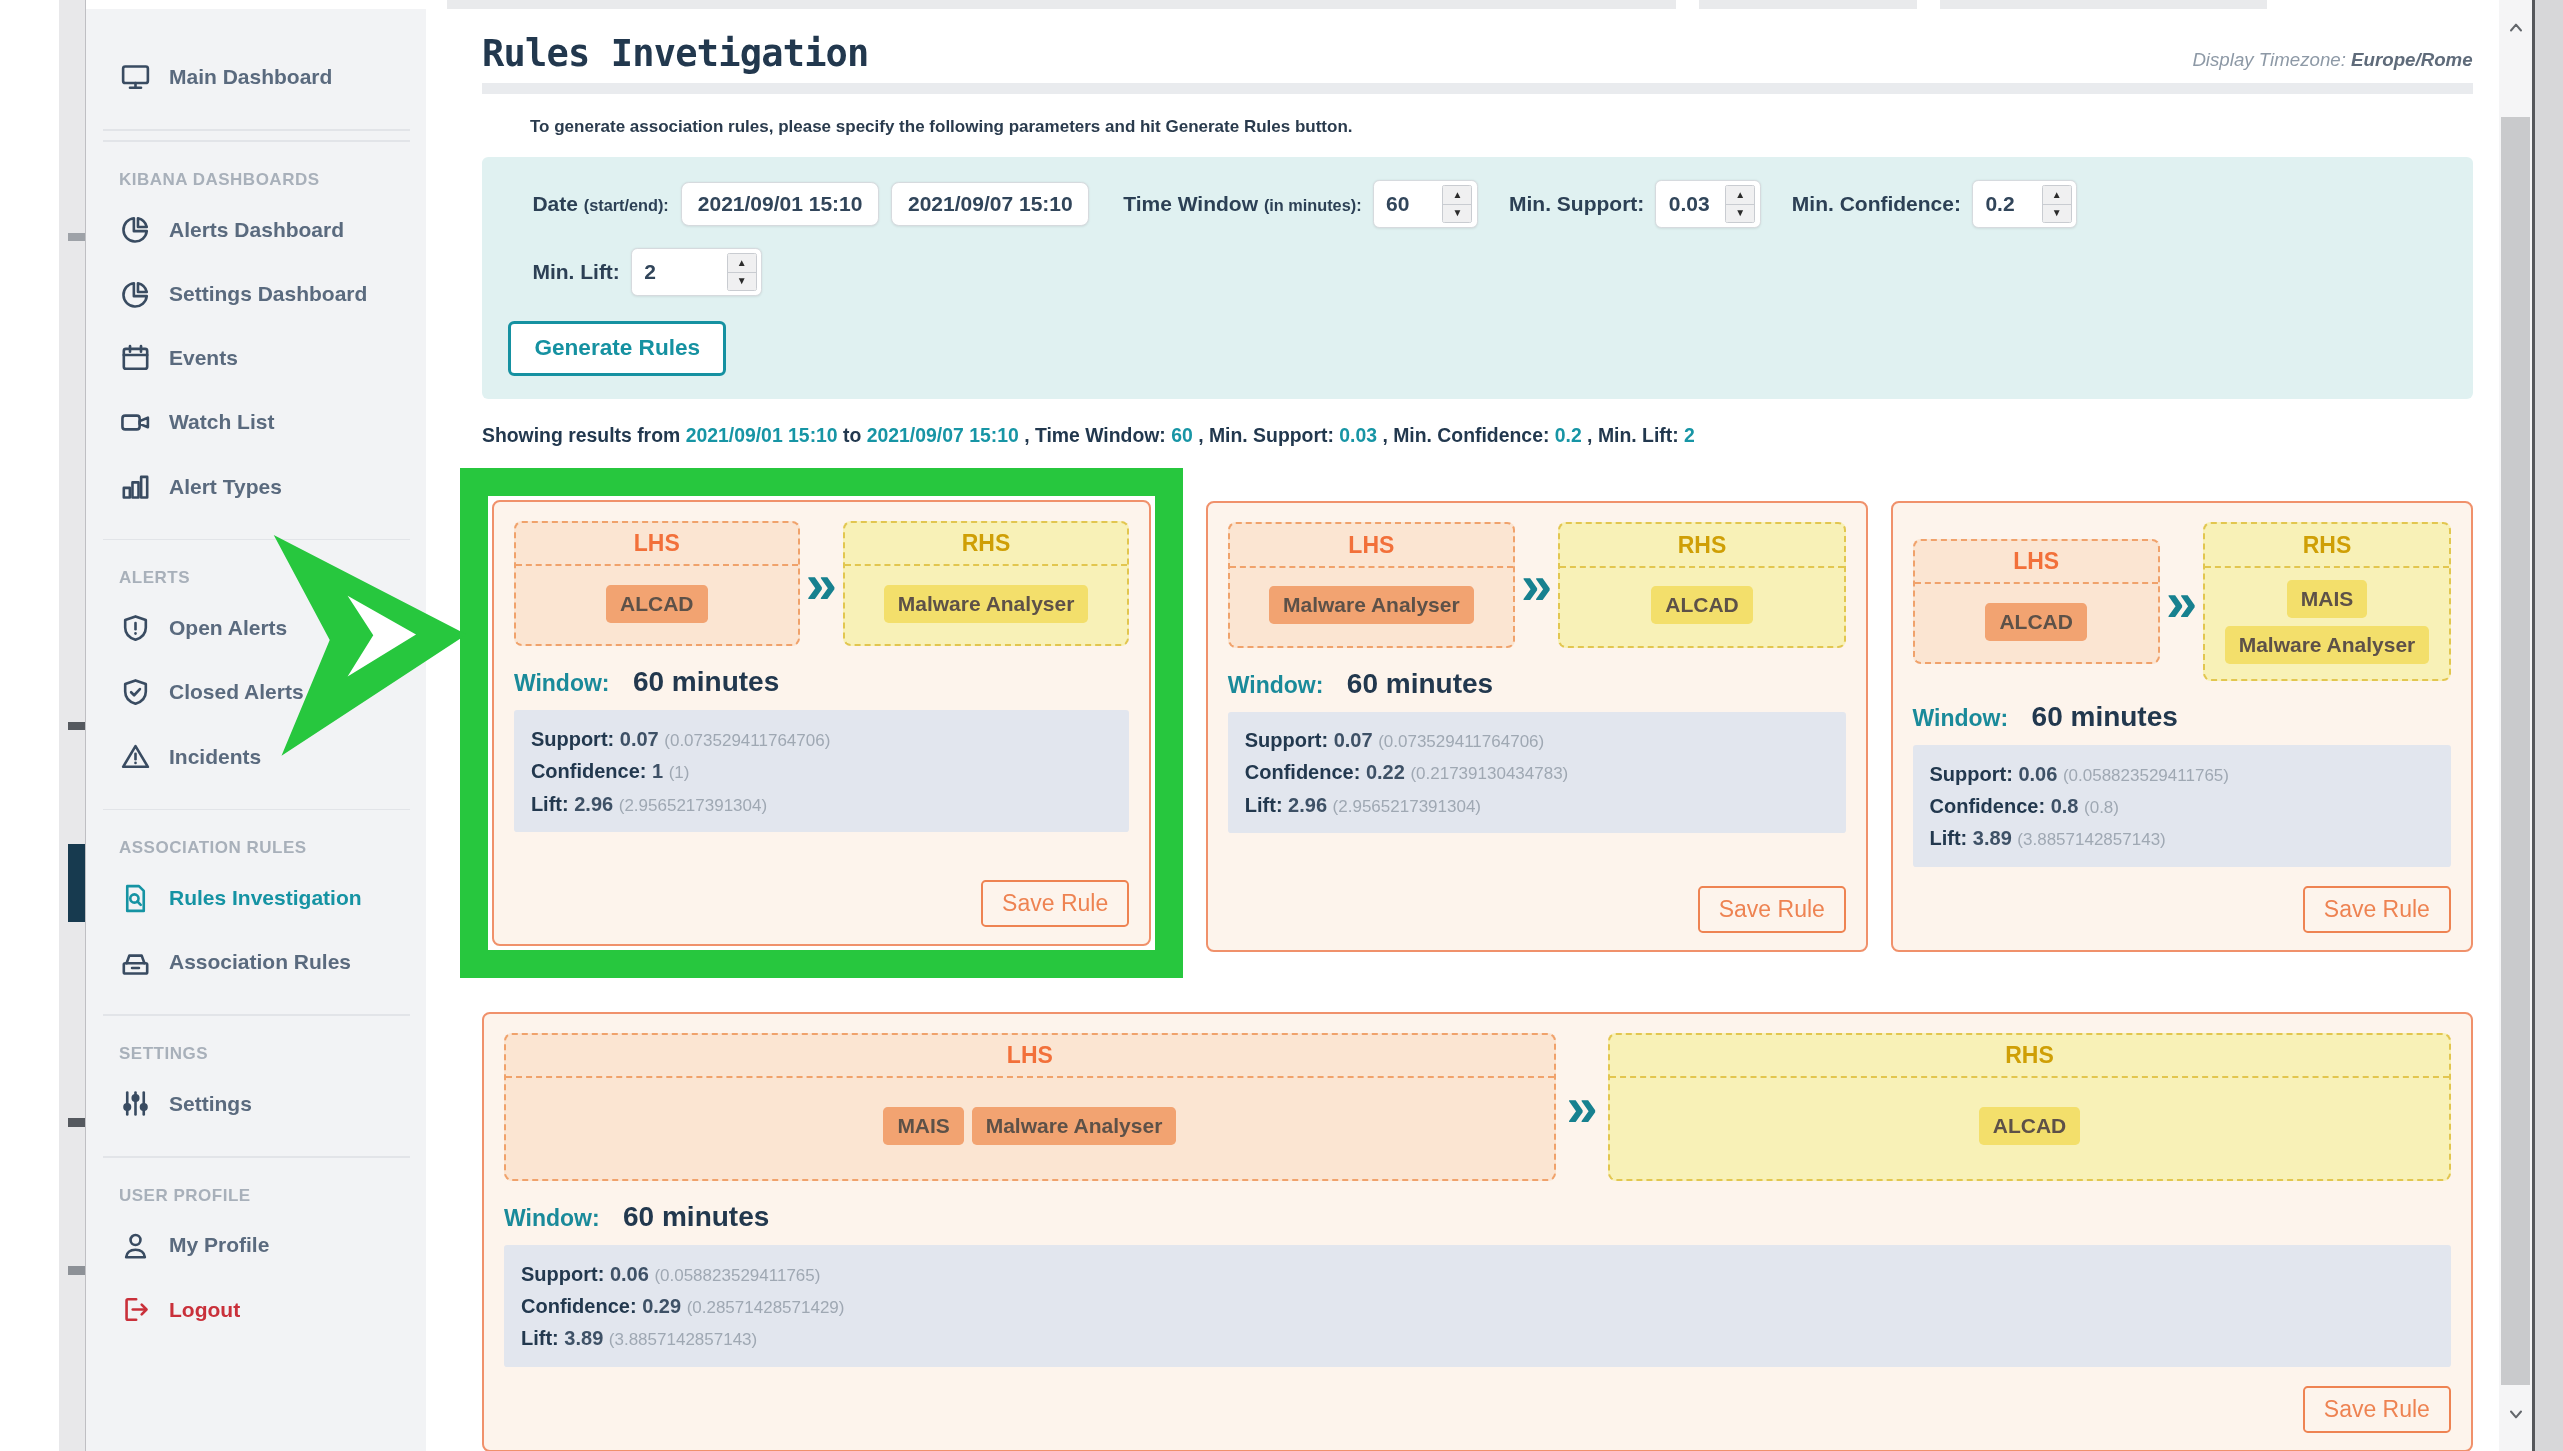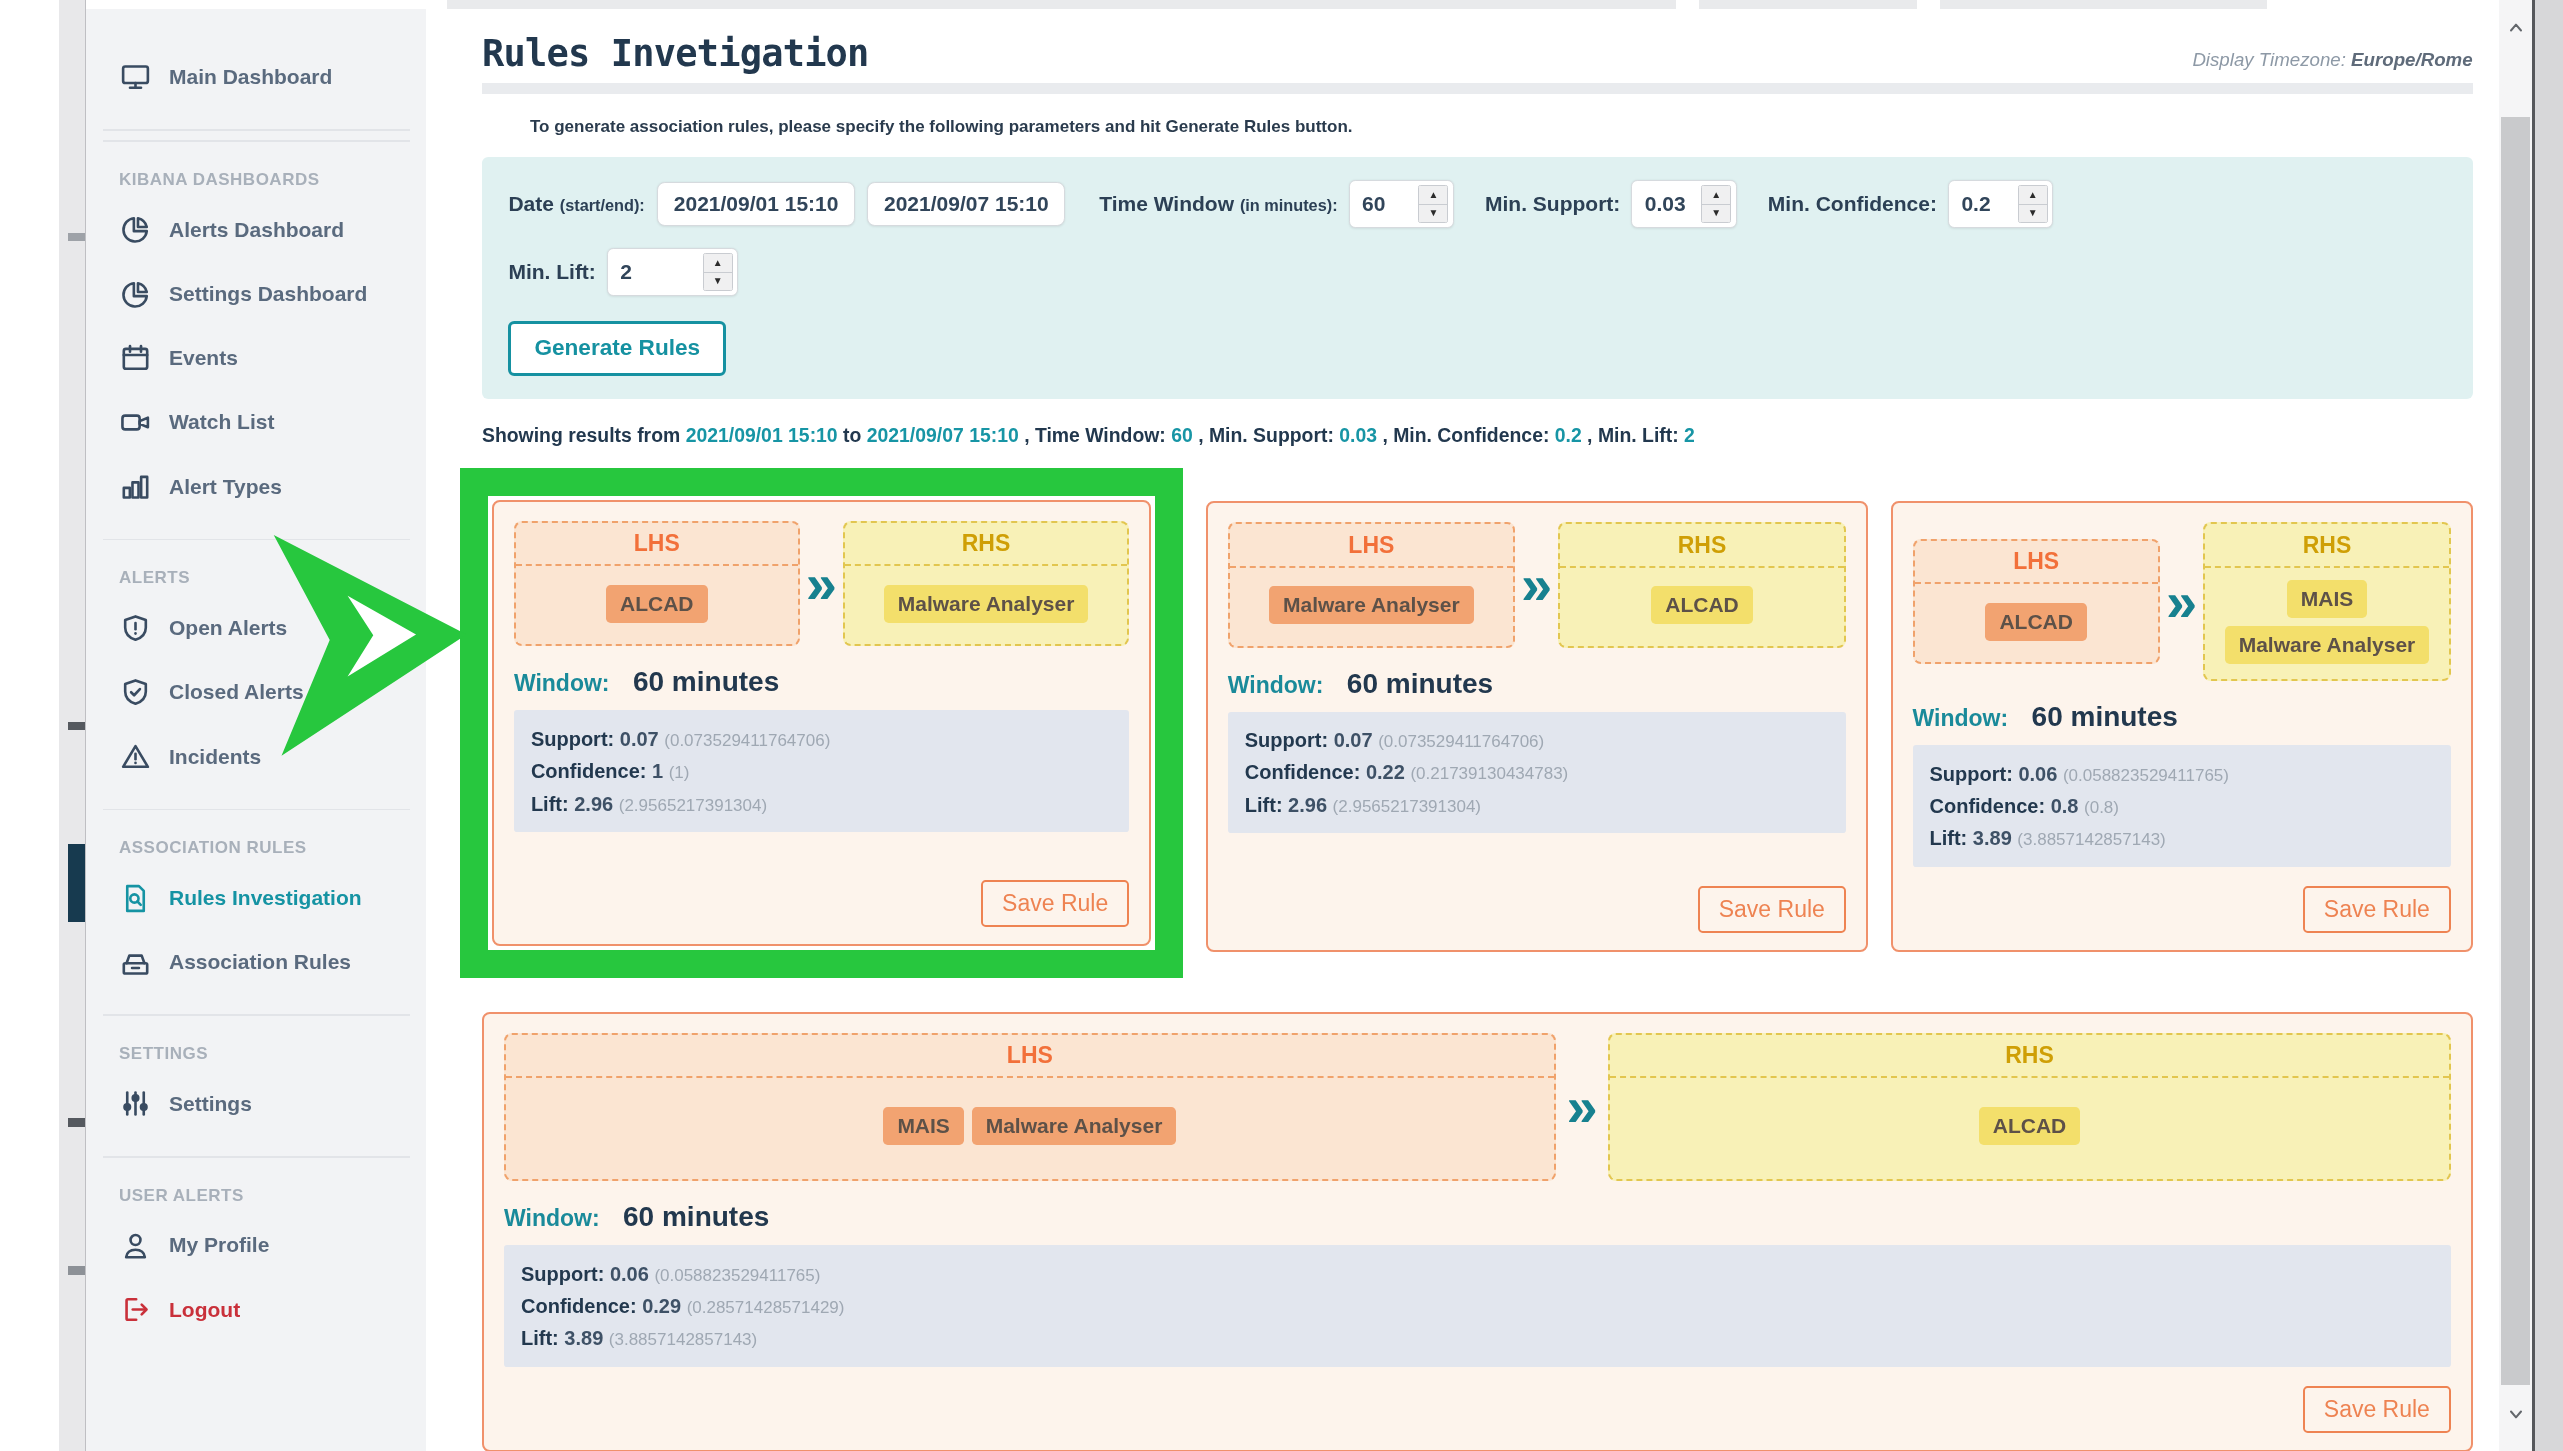--- a/index.html
+++ b/index.html
@@ -33,21 +33,21 @@
   .main{position:absolute;left:426px;top:9.3px;width:2059px;bottom:0;background:#fff;box-sizing:border-box;padding:23px 12.4px 0 56px;}
   .title-row{display:flex;justify-content:space-between;align-items:flex-end;}
   .page-title{font-family:"DejaVu Sans Mono","Liberation Mono",monospace;font-weight:700;font-size:37px;color:#22384e;letter-spacing:-0.8px;}
   .tz{font-style:italic;font-size:18.7px;color:#8d99a6;padding-bottom:4.7px;}
   .tz b{color:#5f6b7a;}
   .title-rule{height:11px;background:#e9ebee;margin-top:7.8px;}
   .subtitle{margin-top:23px;font-size:17px;color:#2a3b4d;font-weight:600;margin-left:48px;}
   
   .param-panel{margin-top:20px;background:#e0f1f1;border-radius:6.2px;padding:23px 26.4px 23px 26.4px;}
   .p-row{display:flex;align-items:center;flex-wrap:wrap;}
-  .p-label{font-weight:700;color:#2c4055;font-size:21px;white-space:nowrap;}
+  .p-label{font-weight:700;color:#2c4055;font-size:21px;white-space:nowrap;margin-left:24px;}
   .p-sub{font-size:16.3px;}
   .date-input{background:#fff;border:0.8px solid #d6dade;border-radius:7.8px;padding:9.3px 15.6px;font-weight:700;color:#31455a;font-size:21px;box-shadow:0 0.8px 2.3px rgba(0,0,0,.08);margin-left:12.4px;white-space:nowrap;}
   .num-input{display:inline-flex;align-items:center;background:#fff;border:0.8px solid #d6dade;border-radius:6.2px;padding:3.9px 4.7px 3.9px 12.4px;gap:12.4px;box-shadow:0 0.8px 2.3px rgba(0,0,0,.08);margin-left:11px;}
   .num-val{font-weight:700;color:#31455a;font-size:21px;min-width:44px;}
   .spinner{display:flex;flex-direction:column;border:0.8px solid #c9ccd1;border-radius:2.3px;overflow:hidden;}
   .spin-btn{width:28px;height:18px;display:flex;align-items:center;justify-content:center;background:#f0f0f1;font-size:10px;color:#2b2b2b;border:0;padding:0;line-height:1;cursor:pointer;}
   .spin-btn + .spin-btn{border-top:0.8px solid #c9ccd1;}
   .gap-lg{margin-left:34px;} .gap-md{margin-left:31px;}
   .row-2{margin-top:20px;}
   .gen-btn{margin-top:25px;display:inline-block;border:3.1px solid #1591a1;color:#1591a1;background:#fff;font-weight:700;font-size:22.6px;padding:11.7px 23px;border-radius:6.2px;cursor:pointer;font-family:inherit;}
@@ -240,21 +240,21 @@
               <line x1="18" y1="4" x2="18" y2="20"></line>
               <circle cx="18" cy="14.5" r="2" style="fill:currentColor"></circle>
             </svg></span>
     <span class="side-label">Settings</span>
   </div>
 </div>
   </div>
 
   <div class="side-section">
     <div class="side-divider"></div>
-    <div class="sec-header">USER ALERTS</div>
+    <div class="sec-header">USER PROFILE</div>
     <div class="sec-items">
   <div class="side-item">
     <span class="side-icon"><svg viewBox="0 0 24 24">
               <circle cx="12" cy="8" r="3.6"></circle>
               <path d="M5.2 20.5c.5-3.6 3.1-5.4 6.8-5.4s6.3 1.8 6.8 5.4z"></path>
             </svg></span>
     <span class="side-label">My Profile</span>
   </div>
 
   <div class="side-item danger">

